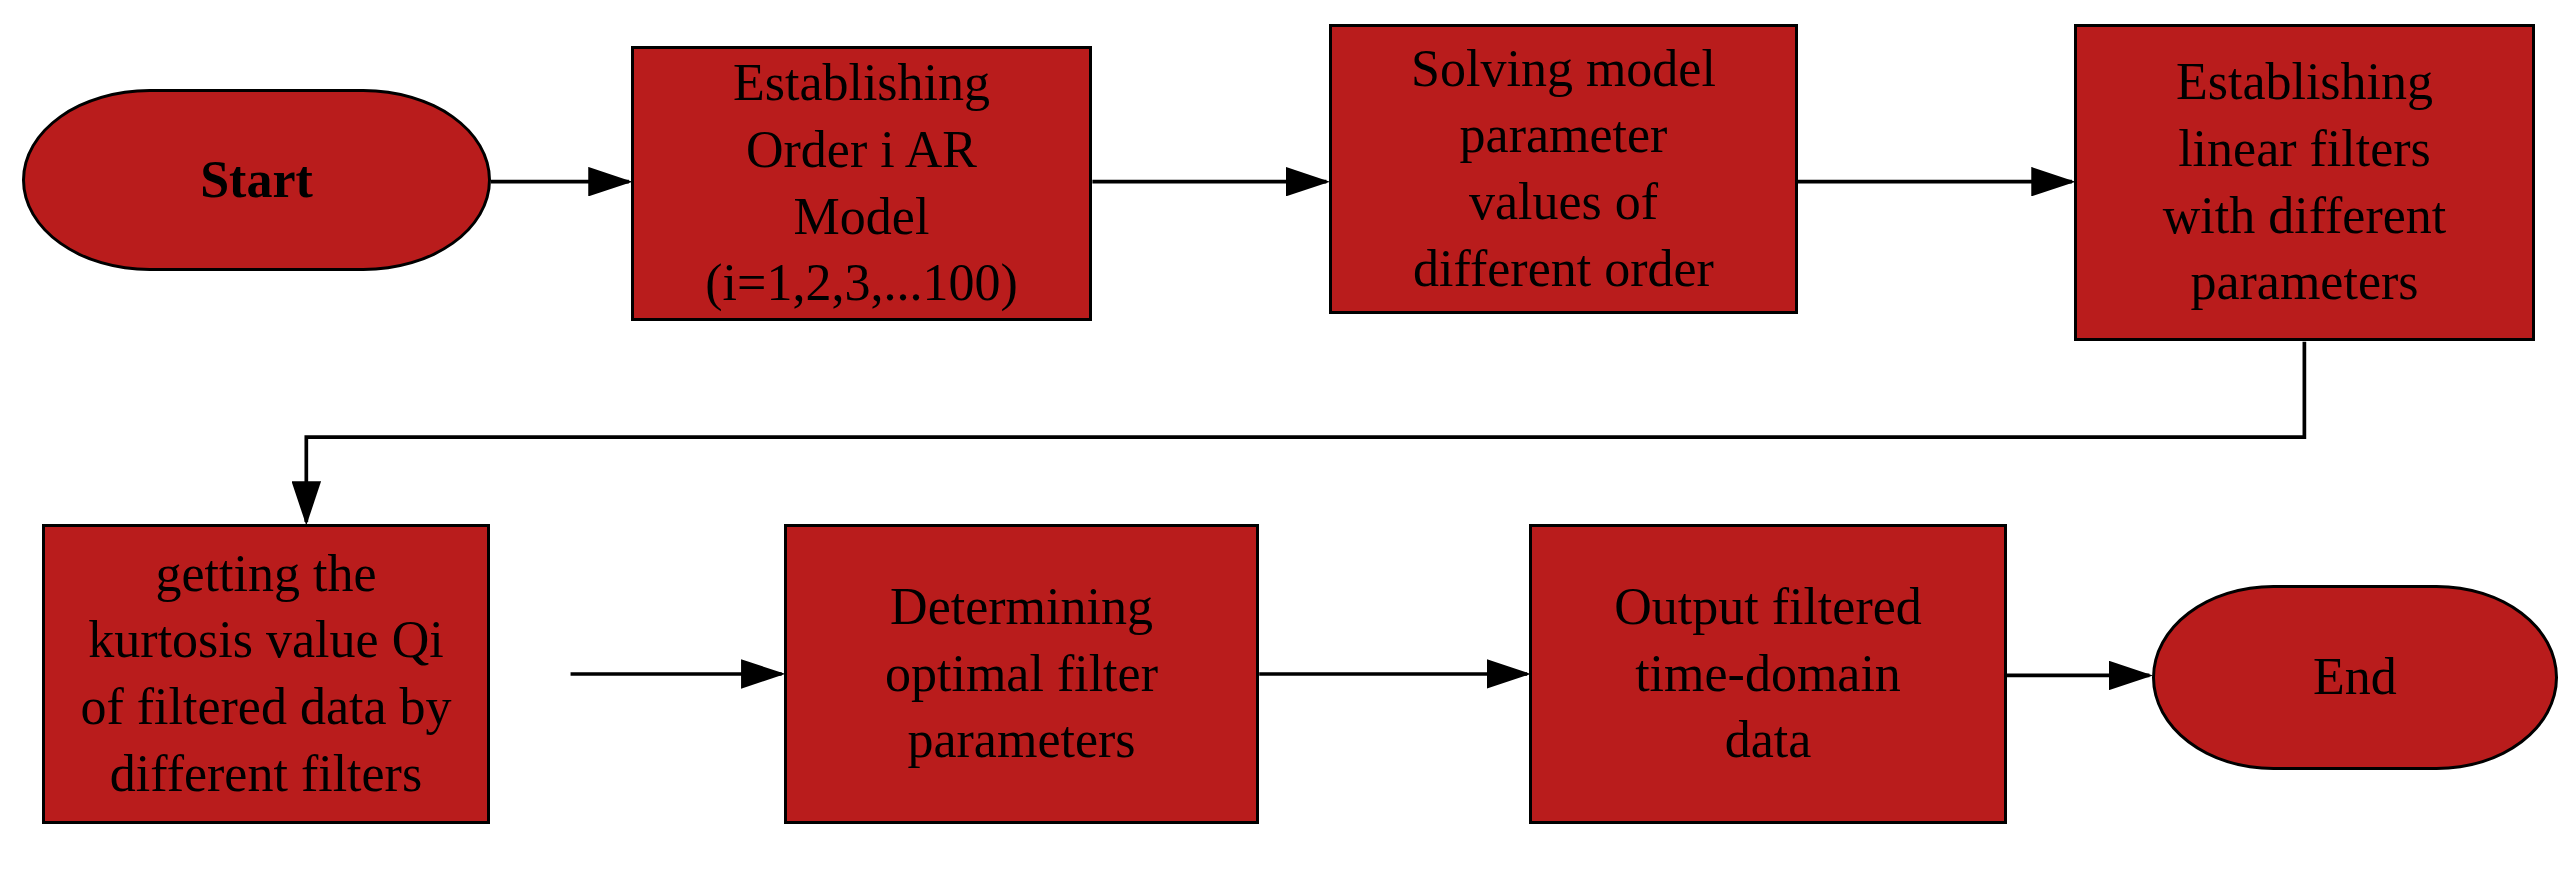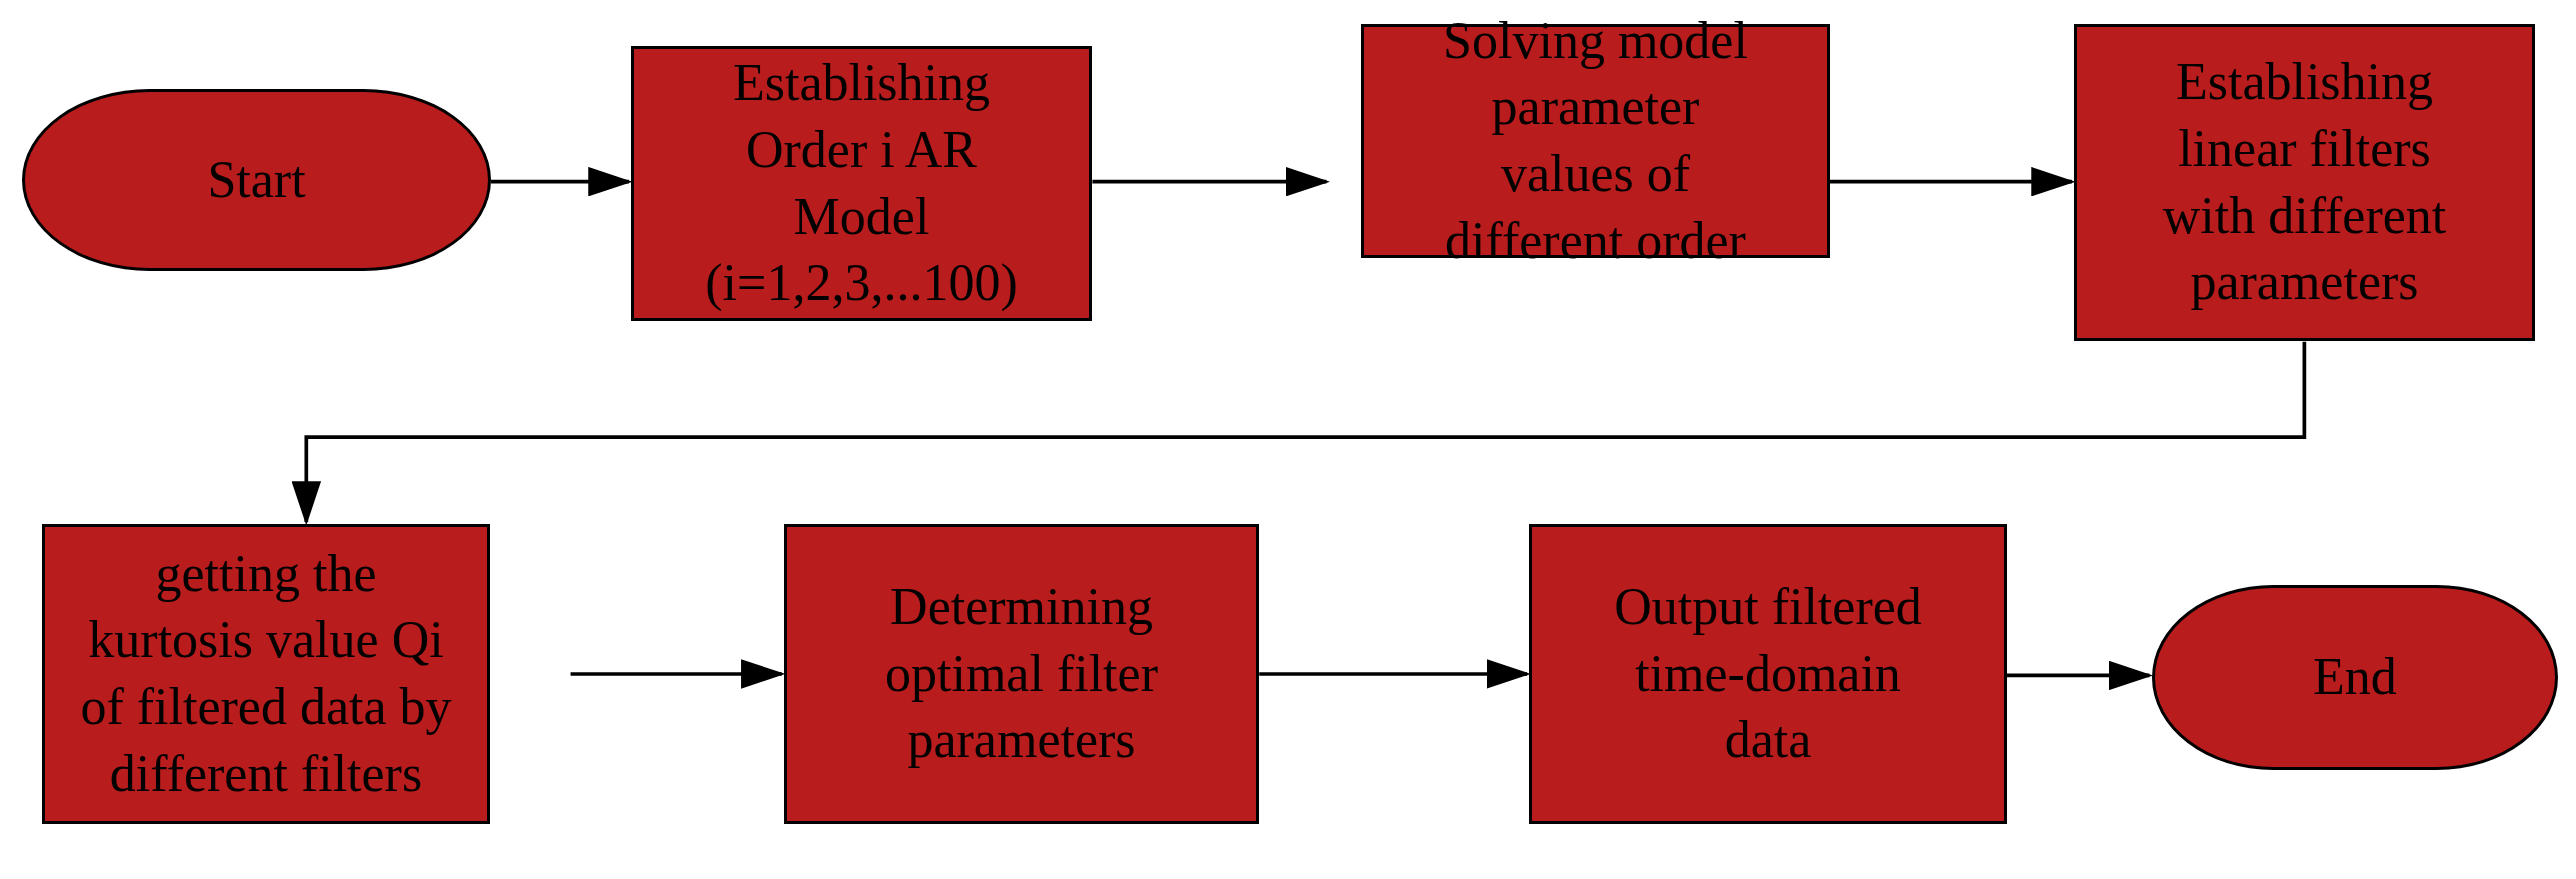--- a/index.html
+++ b/index.html
@@ -35,23 +35,23 @@
     white-space: pre-line;
     font-size: 52px;
     line-height: 1.28;
     color: #000000;
   }
   .process { border-radius: 0; }
   .terminator-start { border-radius: 129px / 92px; }
   .terminator-end   { border-radius: 122px / 93px; }
 
   
-  #node-start           { left: 22px;   top: 89px; width: 469px; height: 182px; }
+  #node-start           { left: 22px;   top: 89px; width: 469px; height: 182px; font-weight: bold; }
   #node-ar-model        { left: 631px;  top: 46px;  width: 461px; height: 275px; }
-  #node-solve-params    { left: 1329px; top: 24px;  width: 469px; height: 234px; margin-left: 32px; }
+  #node-solve-params    { left: 1329px; top: 24px;  width: 469px; height: 290px; }
   #node-linear-filters  { left: 2074px; top: 24px;  width: 461px; height: 317px; }
   #node-kurtosis        { left: 42px;   top: 524px; width: 448px; height: 300px; }
   #node-optimal-filter  { left: 784px; top: 524px; width: 475px; height: 300px; justify-content: center; }
   #node-output          { left: 1529px; top: 524px; width: 478px; height: 300px; align-items: center; }
   #node-end             { left: 2152px; top: 585px; width: 406px; height: 185px; }
 
   .edge {
     fill: none;
     stroke: #000000;
     stroke-width: 5;

